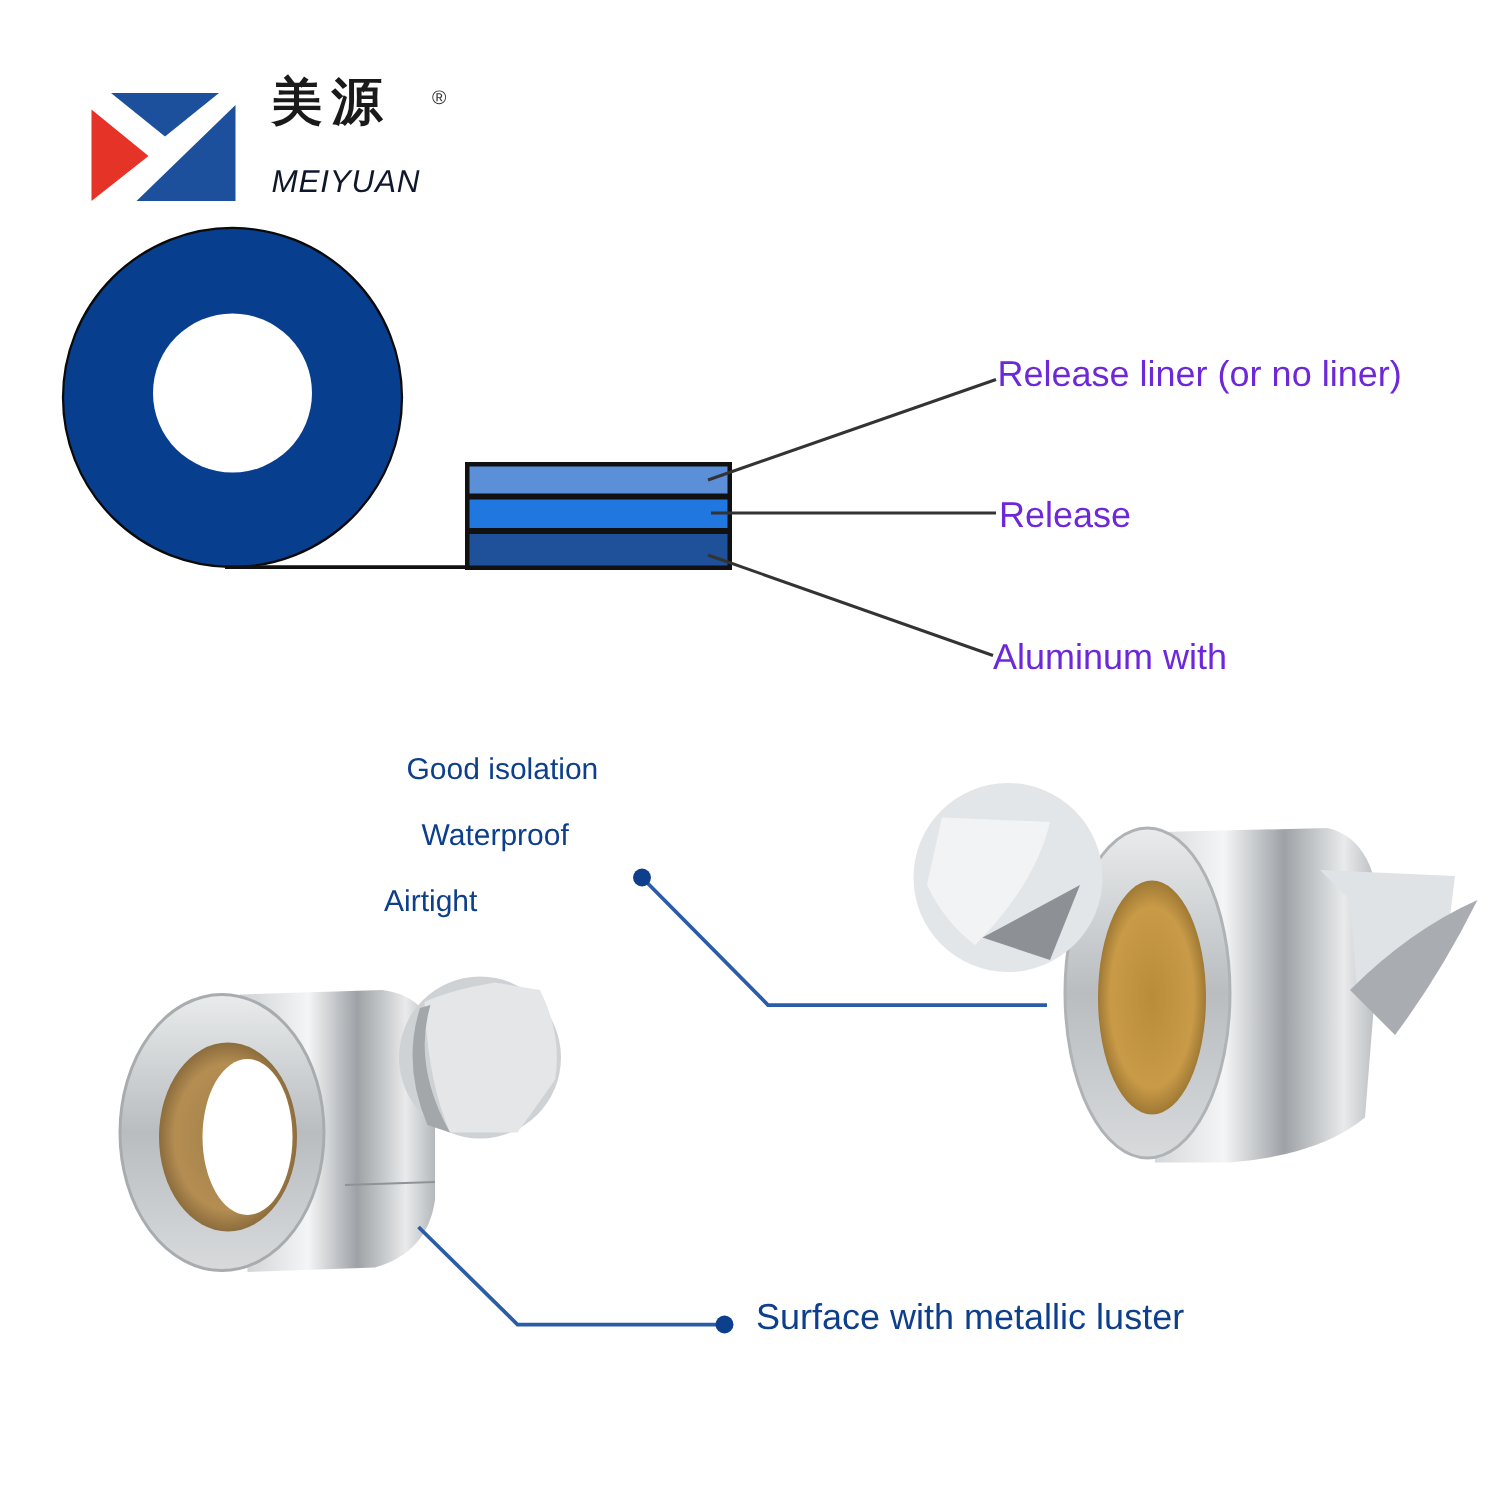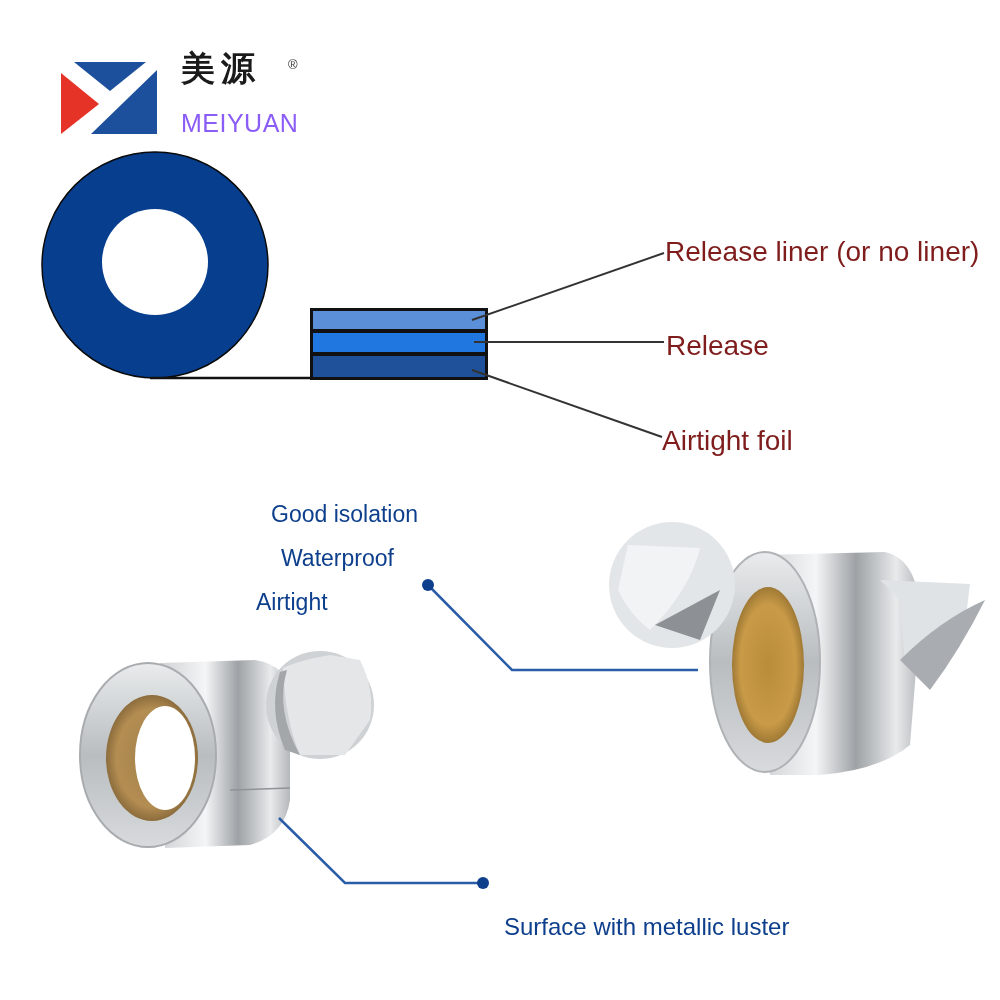--- a/index.html
+++ b/index.html
@@ -1,22 +1,22 @@
 <!DOCTYPE html>
 <html><head>
 <meta charset="utf-8">
 <style>
   html, body { margin:0; padding:0; background:#ffffff; }
   body { width:1000px; height:1000px; position:relative; overflow:hidden; font-family:"Liberation Sans", "DejaVu Sans", sans-serif; }
   .abs { position:absolute; }
   .brand-cn { left:181px; top:54px; font-size:34px; font-weight:bold; color:#1a1a1a; letter-spacing:6px; line-height:1; font-family:Liberation Mono, monospace; }
   .brand-reg { left:288px; top:57px; font-size:13px; color:#333; }
-  .brand-en { left:181px; top:111px; font-size:25px; color:#8b5cf6; letter-spacing:0.5px; line-height:1; }
-  .label { color:#7f1d1d; font-size:28px; line-height:1; white-space:nowrap;text-align:center; }
-  .feature { color:#0d3f8c; font-size:23px; line-height:1; white-space:nowrap; }
+  .brand-en { left:181px; top:111px; font-size:21px; color:#0f172a; letter-spacing:0.5px; line-height:1;font-style:italic; }
+  .label { color:#6d28d9; font-size:24px; line-height:1; white-space:nowrap;text-align:center; }
+  .feature { color:#0d3f8c; font-size:20px; line-height:1; white-space:nowrap; }
   svg { position:absolute; left:0; top:0; }
 </style>
 </head>
 <body>
 
 <svg width="1000" height="1000" viewBox="0 0 1000 1000" style="pointer-events:none;">
   <g>
     <polygon points="74,62 146,62 110,91" fill="#1c4f9c"></polygon>
     <polygon points="61,73 61,134 99,104" fill="#e63327"></polygon>
     <polygon points="157,70 157,134 91,134" fill="#1c4f9c"></polygon>
@@ -99,19 +99,19 @@
   <g stroke="#2a5ca8" stroke-width="2.5" fill="none">
     <polyline points="428,585 512,670 698,670"></polyline>
     <polyline points="279,818 345,883 482,883"></polyline>
   </g>
   <circle cx="428" cy="585" r="6" fill="#0d3f8c"></circle>
   <circle cx="483" cy="883" r="6" fill="#0d3f8c"></circle>
 </svg>
 
 <div class="abs label" style="left:665px; top:238px;">Release liner (or no liner)</div>
 <div class="abs label" style="left:666px; top:332px;">Release</div>
-<div class="abs label" style="left:662px; top:427px;">Airtight foil</div>
+<div class="abs label" style="left:662px; top:427px;">Aluminum with</div>
 
 <div class="abs feature" style="left:271px; top:503px;">Good isolation</div>
 <div class="abs feature" style="left:281px; top:547px;">Waterproof</div>
 <div class="abs feature" style="left:256px; top:591px;">Airtight</div>
 
-<div class="abs feature" style="left:504px; top:867px; font-size:24px;margin-top:48px;">Surface with metallic luster</div>
+<div class="abs feature" style="left:504px; top:867px; font-size:24px;">Surface with metallic luster</div>
 
 </body></html>

